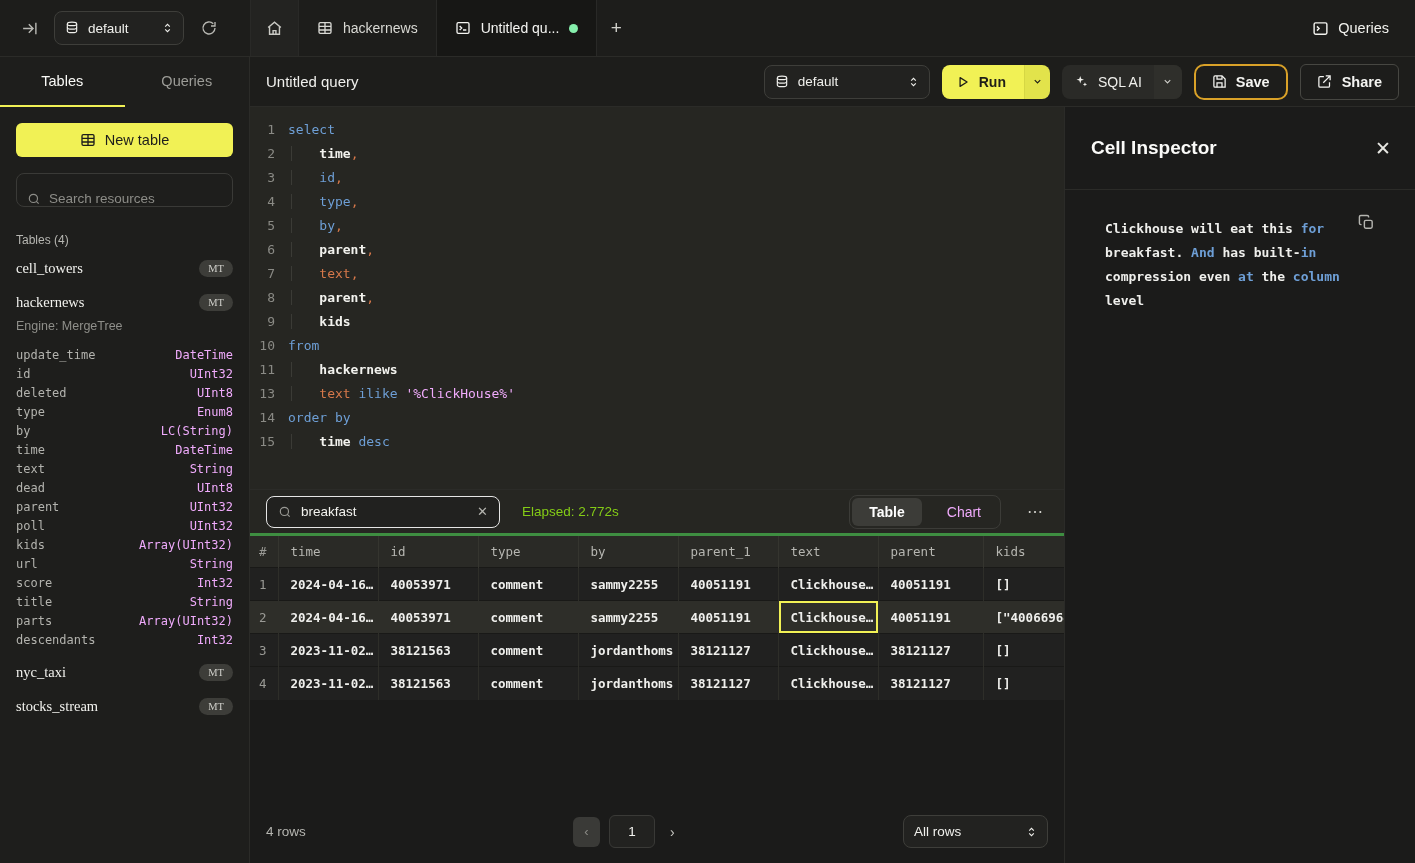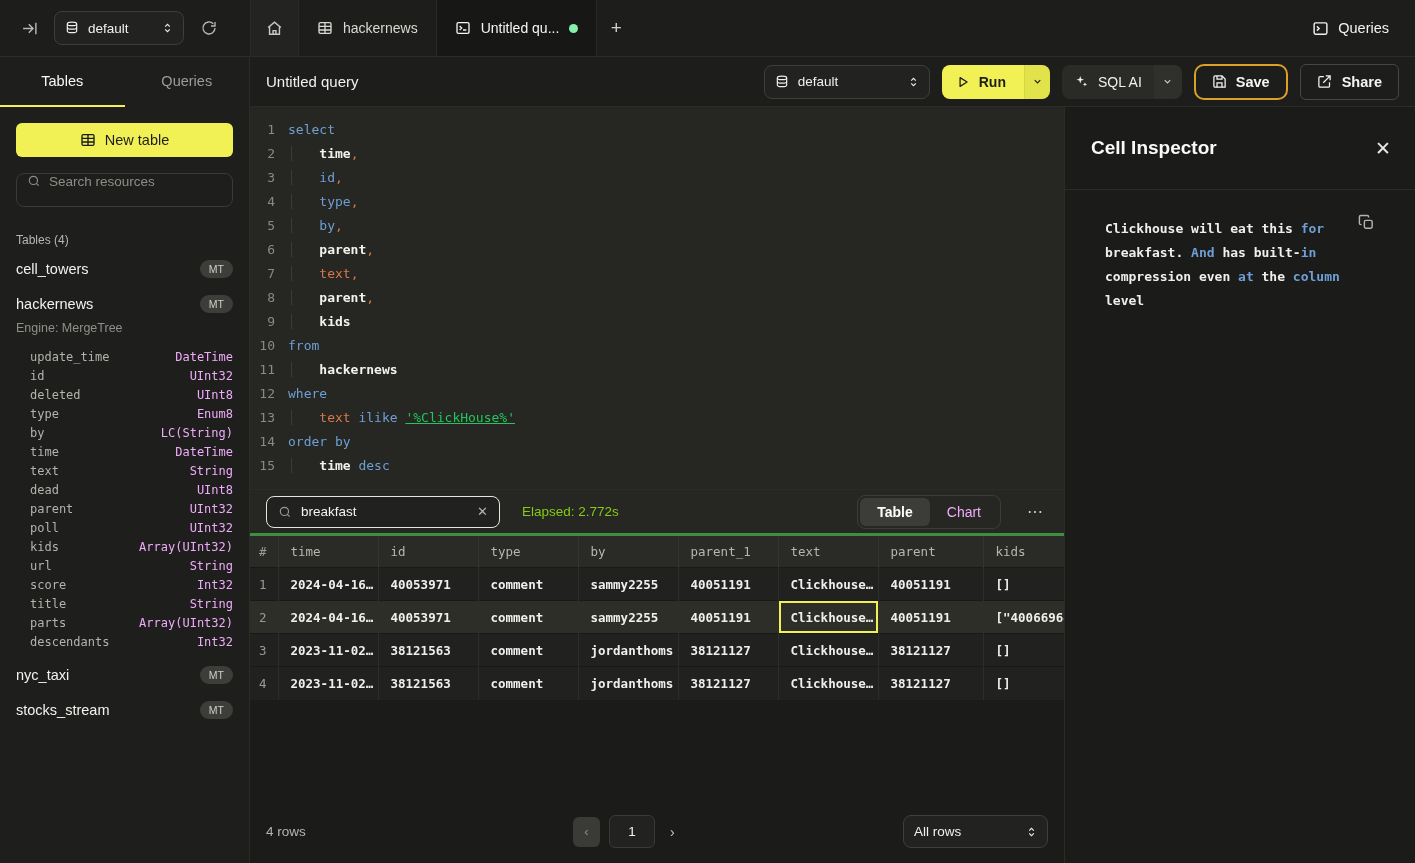--- a/index.html
+++ b/index.html
@@ -26,32 +26,32 @@
 
   
   .body-row { flex:1; display:flex; min-height:0; }
 
   
   .sidebar { width:250px; flex:none; background:#1e1e1c; border-right:1px solid #2b2b28; display:flex; flex-direction:column; overflow:hidden; }
   .side-tabs { height:50px; flex:none; display:flex; }
   .side-tab { flex:1; display:flex; align-items:center; justify-content:center; font-size:14.5px; color:#9c9c97; border-bottom:2px solid transparent; cursor:pointer; }
   .side-tab.active { color:#fafaf7; border-bottom-color:#f1f155; }
   .new-table-btn { margin:16px 16px 0 16px; height:34px; flex:none; background:#f1f155; color:#1d1d1b; border:none; border-radius:6px; font-size:14.5px; font-family:"Liberation Sans",sans-serif; display:flex; align-items:center; justify-content:center; gap:9px; cursor:pointer; }
-  .search-box { margin:16px 16px 0 16px; height:34px; flex:none; border:1px solid #3a3a37; border-radius:8px; display:flex; align-items:flex-start; gap:8px; padding:0 10px; color:#8d8d88; }
+  .search-box { margin:16px 16px 0 16px; height:34px; flex:none; border:1px solid #3a3a37; border-radius:8px; display:flex; align-items:flex-end; gap:8px; padding:0 10px; color:#8d8d88; }
   .search-box input { background:none; border:none; outline:none; color:#e8e8e4; font-size:13.5px; width:100%; font-family:"Liberation Sans",sans-serif; }
   .search-box input::placeholder { color:#8d8d88; }
   .side-section { margin:26px 16px 4px 16px; font-size:12px; color:#b7b7b2; }
-  .tbl-item { display:flex; align-items:center; justify-content:space-between; padding:9px 16px 8px 16px; cursor:pointer; }
+  .tbl-item { display:flex; align-items:center; justify-content:space-between; padding:9px 16px 8px 16px; cursor:pointer;font-family:Liberation Serif, serif; }
   .tbl-name { font-size:14.5px; color:#f2f2ee; }
   .mt-badge { background:#3d3d39; color:#cfcfca; font-size:10.5px; border-radius:10px; padding:3px 9px; }
   .engine-line { padding:0 16px 6px 16px; font-size:12.5px; color:#8f8f8a; }
   .col-row { display:flex; justify-content:space-between; padding:2.5px 16px; font-size:12px; }
   .col-row .cn { color:#b3b3ae; }
   .col-row .ct { color:#f0abfc; }
-  .cols-wrap { padding:6px 0 6px 14px; }
+  .cols-wrap { padding:6px 0 6px 0; }
 
   
   .main-col { flex:1; display:flex; flex-direction:column; min-width:0; }
   .query-header { height:50px; flex:none; display:flex; align-items:center; padding:0 16px; border-bottom:1px solid #2b2b28; background:#1d1d1b; }
   .qh-title { font-size:15px; color:#f0f0ed; }
   .qh-actions { margin-left:auto; display:flex; align-items:center; gap:12px; }
   .db-select-q { width:166px; height:34px; }
   .run-btn { display:flex; height:34px; border-radius:8px; overflow:hidden; cursor:pointer; }
   .run-main { background:#f1f155; color:#1e1e18; display:flex; align-items:center; gap:9px; padding:0 18px 0 14px; font-size:14px; font-weight:bold; }
   .run-caret { background:#e2e34b; width:26px; display:flex; align-items:center; justify-content:center; color:#1e1e18; border-left:1px solid #d6d744; }
@@ -66,29 +66,29 @@
 
   
   .editor { height:383px; flex:none; padding-top:10px; overflow:hidden; border-bottom:1px solid #2b2b28; }
   .code-line { display:flex; height:24px; align-items:center; font-size:13px; }
   .gutter { width:38px; flex:none; text-align:right; padding-right:13px; color:#8a8a85; }
   .code-content { white-space:pre; color:#d8d8d3; position:relative; }
   .code-line.ind .code-content::before { content:''; position:absolute; left:3px; top:0; bottom:0; width:1px; background:#3b3b36; }
   .tk-kw { color:#6e9fd6; }
   .tk-wh { color:#f2f2ee; font-weight:bold; }
   .tk-or { color:#d6784a; }
-  .tk-str { color:#22c55e;text-decoration:underline; }
+  .tk-str { color:#f0abfc; }
 
   
   .results-toolbar { height:43px; flex:none; display:flex; align-items:center; padding:0 16px; gap:22px; }
   .res-search { width:234px; height:32px; flex:none; border:1px solid #e5e5e5; background:#21211f; border-radius:8px; display:flex; align-items:center; gap:9px; padding:0 11px; }
   .res-search input { background:none; border:none; outline:none; color:#f2f2ee; font-size:13.5px; width:100%; font-family:"Liberation Sans",sans-serif; }
   .res-search .clear { margin-left:auto; color:#b5b5b0; font-size:13px; cursor:pointer; }
   .stat { color:#84cc16; font-size:13.5px; }
-  .seg { margin-left:auto; height:34px; border:1px solid #3c3c38; border-radius:8px; display:flex; align-items:flex-end; padding:2px; }
+  .seg { margin-left:auto; height:34px; border:1px solid #3c3c38; border-radius:8px; display:flex; align-items:flex-end; padding:2px;gap:8px; }
   .seg-item { height:28px; display:flex; align-items:center; padding:0 17px; border-radius:6px; font-size:14px; color:#f0abfc; cursor:pointer; }
   .seg-item.active { background:#3c3c38; color:#ffffff; font-weight:bold; }
   .more-btn { color:#d0d0cb; font-size:16px; letter-spacing:1px; padding:0 4px; cursor:pointer; }
 
   
   .table-zone { flex:1; background:#1b1b1a; min-height:0; }
   table.results { width:100%; border-collapse:collapse; table-layout:fixed; border-top:3px solid #3e8e41; }
   table.results th { height:33px; background:#2a2a26; color:#b6b6b1; font-weight:normal; text-align:left; padding:0 0 0 12px; font-size:12.5px; border-right:1px solid #35352f; }
   table.results td { height:33px; color:#efefec; font-weight:bold; padding:0 0 0 12px; font-size:12.5px; border-right:1px solid #2e2e29; border-top:1px solid #191917; white-space:nowrap; overflow:hidden; }
   table.results tr.r-norm td { background:#212120; }
@@ -424,24 +424,20 @@
                 <span class="gutter">9</span>
                 <span class="code-content"><span>    </span><span class="tk-wh">kids</span></span>
               </div>
               <div class="code-line">
                 <span class="gutter">10</span>
                 <span class="code-content"><span class="tk-kw">from</span></span>
               </div>
               <div class="code-line ind">
                 <span class="gutter">11</span>
                 <span class="code-content"><span>    </span><span class="tk-wh">hackernews</span></span>
-              </div>
-              <div class="code-line">
-                <span class="gutter">12</span>
-                <span class="code-content"><span class="tk-kw">where</span></span>
               </div>
               <div class="code-line ind">
                 <span class="gutter">13</span>
                 <span class="code-content"><span>    </span><span class="tk-or">text</span><span> </span><span class="tk-kw">ilike</span><span> </span><span class="tk-str">'%ClickHouse%'</span></span>
               </div>
               <div class="code-line">
                 <span class="gutter">14</span>
                 <span class="code-content"><span class="tk-kw">order by</span></span>
               </div>
               <div class="code-line ind">

